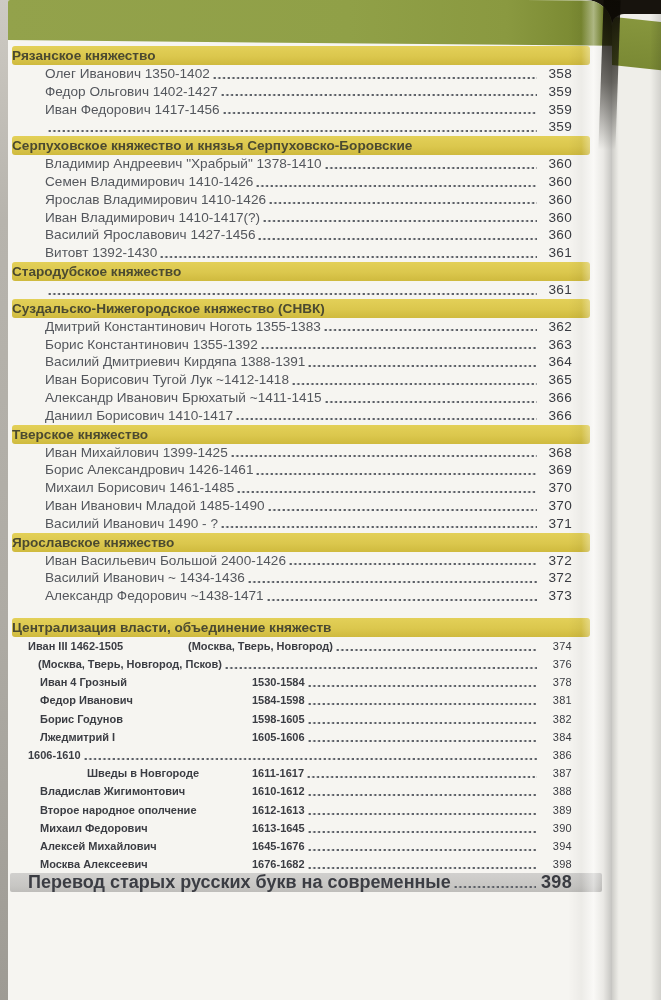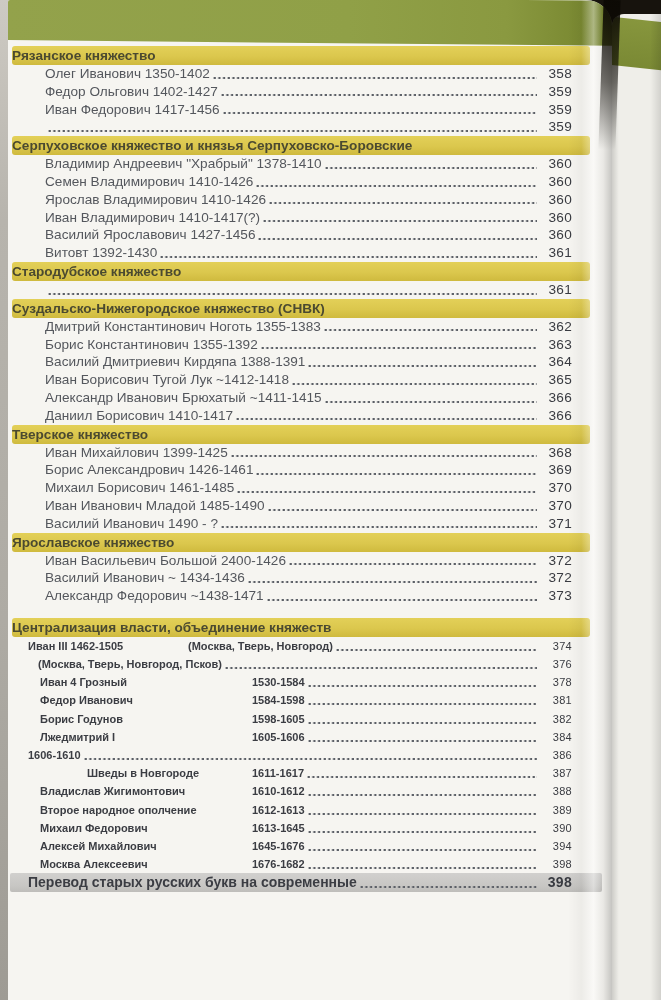--- a/index.html
+++ b/index.html
@@ -77,21 +77,21 @@
   .inline .detail2 { padding-left:10px; }
   .indent { padding-left:47px; }
   .indent .name2 { min-width:165px; }
 
   
   .footer-band {
     position:relative; left:-18px; width:592px; height:19px; line-height:19px;
     padding:0 30px 0 18px; box-sizing:border-box; border-radius:2px;
     background:linear-gradient(180deg,#d1d0ce 0%,#c7c6c3 70%,#bebdba 100%);
     display:flex; align-items:center;
-    font-weight:bold; font-size:14px; color:#3b3d43;
+    font-weight:bold; font-size:18px; color:#3b3d43;
   }
 </style>
 </head>
 <body>
 
 <div class="photo">
   <div class="left-strip"></div>
 
   <div class="right-page">
     <div class="right-green"></div>

